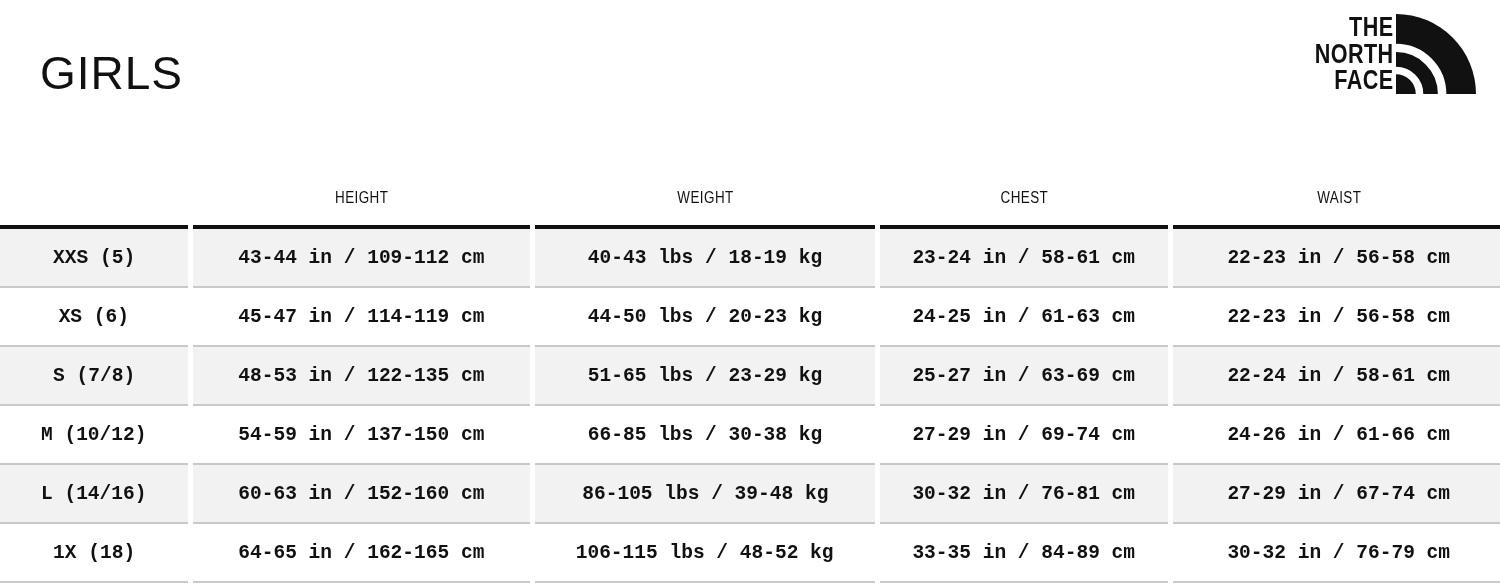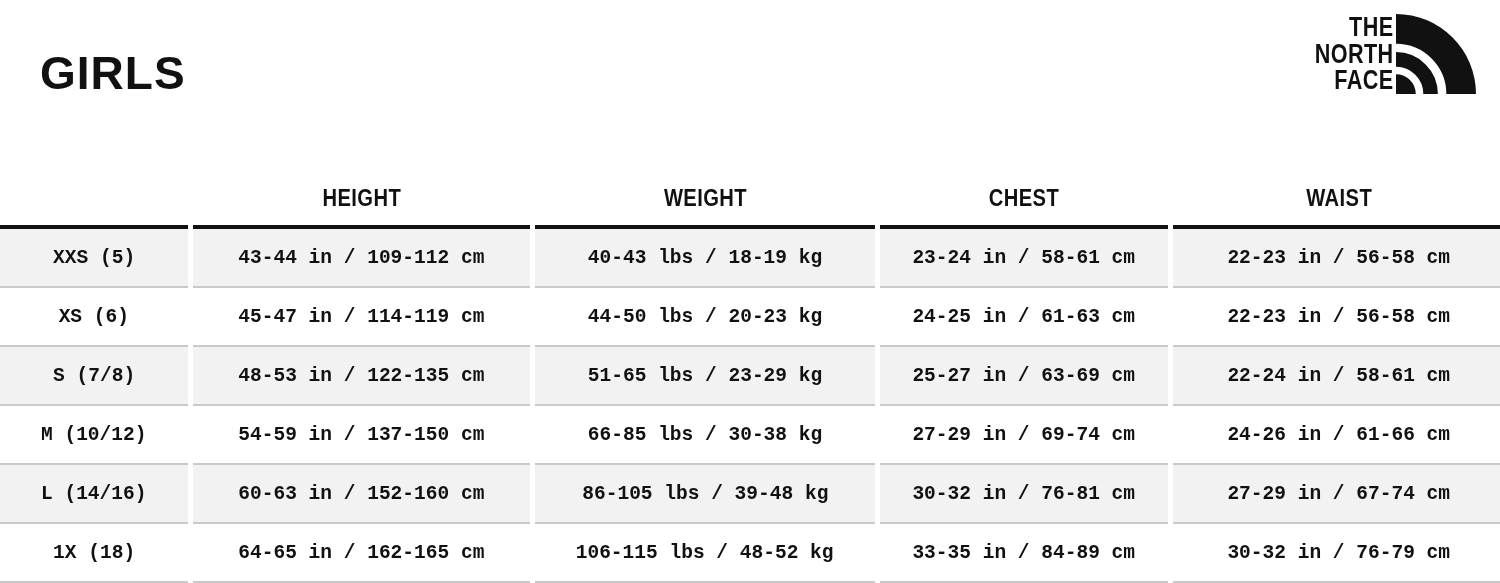--- a/index.html
+++ b/index.html
@@ -16,21 +16,21 @@
     background: #ffffff;
     color: #111111;
   }
 
   
   .page-title {
     position: absolute;
     left: 40px;
     top: 46px;
     font-size: 46px;
-    font-weight: bold;
+    font-weight: normal;
     letter-spacing: 1px;
     color: #111111;
   }
   .brand {
     position: absolute;
     top: 12px;
     right: 24px;
     height: 84px;
     display: flex;
     align-items: center;
@@ -68,22 +68,22 @@
     text-align: center;
     vertical-align: middle;
     white-space: nowrap;
     overflow: visible;
   }
   thead th {
     height: 54px;
     vertical-align: bottom;
     padding-bottom: 15px;
     border-bottom: 4px solid #111111;
-    font-size: 24px;
-    font-weight: bold;
+    font-size: 16px;
+    font-weight: normal;
   }
   thead th .hdr {
     display: inline-block;
     transform: scaleX(0.84);
     transform-origin: center;
     letter-spacing: 0.5px;
   }
   tbody tr {
     height: 59px;
   }

